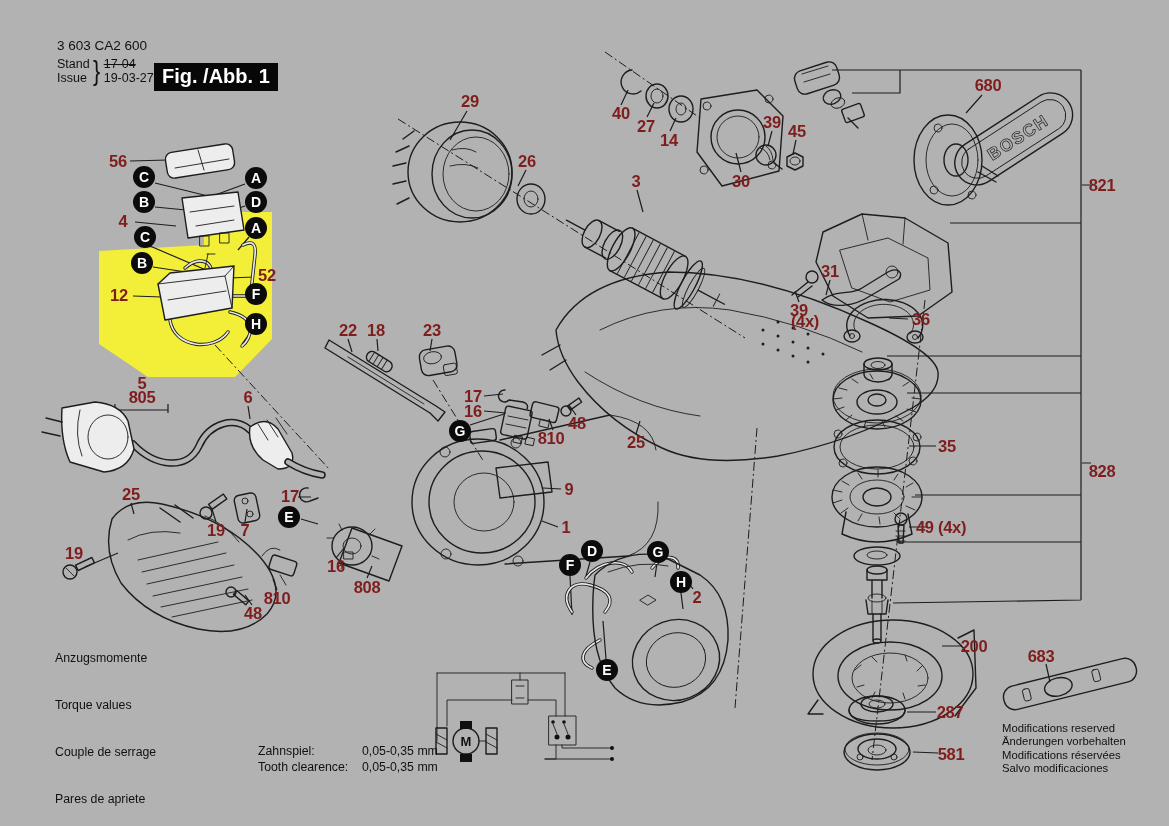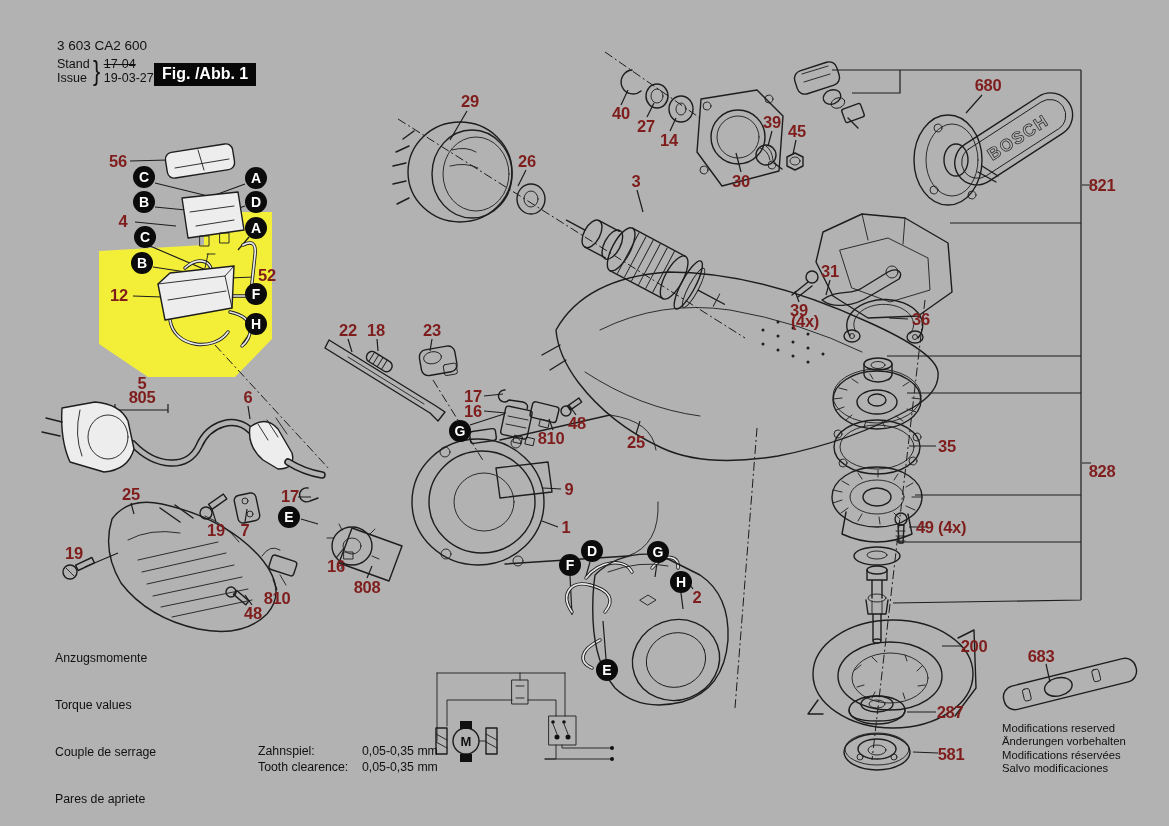--- a/index.html
+++ b/index.html
@@ -20,21 +20,21 @@
   .plabel{position:absolute;transform:translate(-50%,-50%);font-weight:bold;font-size:16.5px;
           letter-spacing:-0.3px;white-space:nowrap;color:#7f1d1d;}
   .badge{position:absolute;transform:translate(-50%,-50%);width:22px;height:22px;border-radius:50%;
          background:#0b0b0b;color:#fff;font-weight:bold;font-size:14px;line-height:22px;text-align:center;}
 
   .hdr-pn{position:absolute;left:57px;top:38px;font-size:13.5px;}
   .standissue{position:absolute;left:57px;top:57px;display:flex;align-items:center;font-size:12.5px;line-height:14px;}
   .standissue .brace{font-size:27px;font-weight:300;margin:0 3px 0 2px;transform:scaleX(.8);}
   .standissue .strike{text-decoration:line-through;}
   .figbox{position:absolute;left:154px;top:63px;background:#070707;color:#fff;font-weight:bold;
-          font-size:16px;padding:2px 8px 3px 8px;}
+          font-size:20px;padding:2px 8px 3px 8px;}
   .torque{position:absolute;left:55px;top:620px;font-size:12.3px;line-height:15.6px;white-space:pre;}
   .tooth{position:absolute;left:258px;top:744px;font-size:12.3px;line-height:15.5px;}
   .tooth .row{display:flex;}
   .tooth .tl{width:104px;}
   .mods{position:absolute;left:1002px;top:722px;font-size:11.3px;line-height:13.4px;}
 </style>
 </head>
 <body>
 
 <div class="stage">

